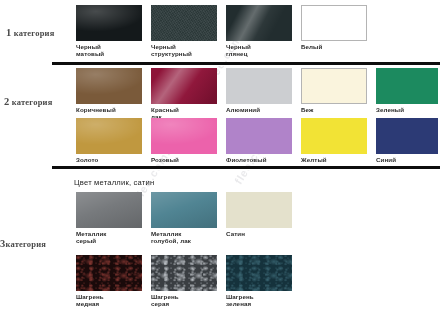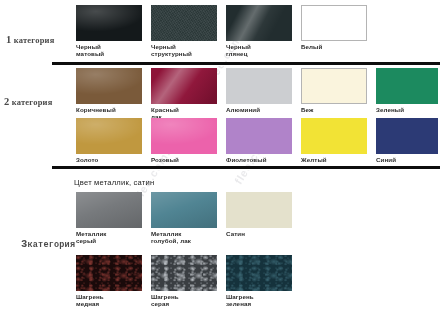--- a/index.html
+++ b/index.html
@@ -125,21 +125,21 @@
 </style>
 </head>
 <body>
 
 <div id="sheet">
     <div class="watermark" style="left: 205px; top: 78px;">fleo.com.ua</div>
     <div class="watermark" style="left: 232px; top: 180px;">fleo.com.ua</div>
     <div class="watermark" style="left: 132px; top: 196px;">fleo.com.ua</div>
     <div class="rule" style="left: 52px; top: 62px; width: 388px;"></div>
     <div class="rule" style="left: 52px; top: 166px; width: 388px;"></div>
-    <div class="cat-label" style="left: 6px; top: 34px; font-family: Liberation Serif, serif;"><span class="num">1</span> <span>категория</span></div>
+    <div class="cat-label" style="left: 6px; top: 27px; font-family: Liberation Serif, serif;"><span class="num">1</span> <span>категория</span></div>
     <div class="cell" style="left: 76px; top: 5px; width: 66px;">
       <div class="chip sheen-soft" style="height: 36px; background: rgb(20, 25, 27);"></div>
       <div class="cap">Черный
 матовый</div>
     </div>
     <div class="cell" style="left: 151px; top: 5px; width: 66px;">
       <div class="chip grain" style="height: 36px; background: rgb(47, 60, 61);"></div>
       <div class="cap">Черный
 структурный</div>
     </div>
@@ -187,21 +187,21 @@
       <div class="cap">Фиолетовый</div>
     </div>
     <div class="cell" style="left: 301px; top: 118px; width: 66px;">
       <div class="chip" style="height: 36px; background: rgb(242, 227, 53);"></div>
       <div class="cap">Желтый</div>
     </div>
     <div class="cell" style="left: 376px; top: 118px; width: 62px;">
       <div class="chip" style="height: 36px; background: rgb(44, 58, 117);"></div>
       <div class="cap">Синий</div>
     </div>
-    <div class="cat-label" style="left: 21px; top: 238px; font-family: Liberation Mono, monospace;"><span class="num">3</span><span>категория</span></div>
+    <div class="cat-label" style="left: 0; top: 238px;"><span class="num">3</span><span>категория</span></div>
     <div class="section-head" style="left: 74px; top: 178px;">Цвет металлик, сатин</div>
     <div class="cell" style="left: 76px; top: 192px; width: 66px;">
       <div class="chip sheen-metal" style="height: 36px; background: rgb(116, 119, 122);"></div>
       <div class="cap">Металлик
 серый</div>
     </div>
     <div class="cell" style="left: 151px; top: 192px; width: 66px;">
       <div class="chip sheen-metal" style="height: 36px; background: rgb(77, 130, 145);"></div>
       <div class="cap">Металлик
 голубой, лак</div>

